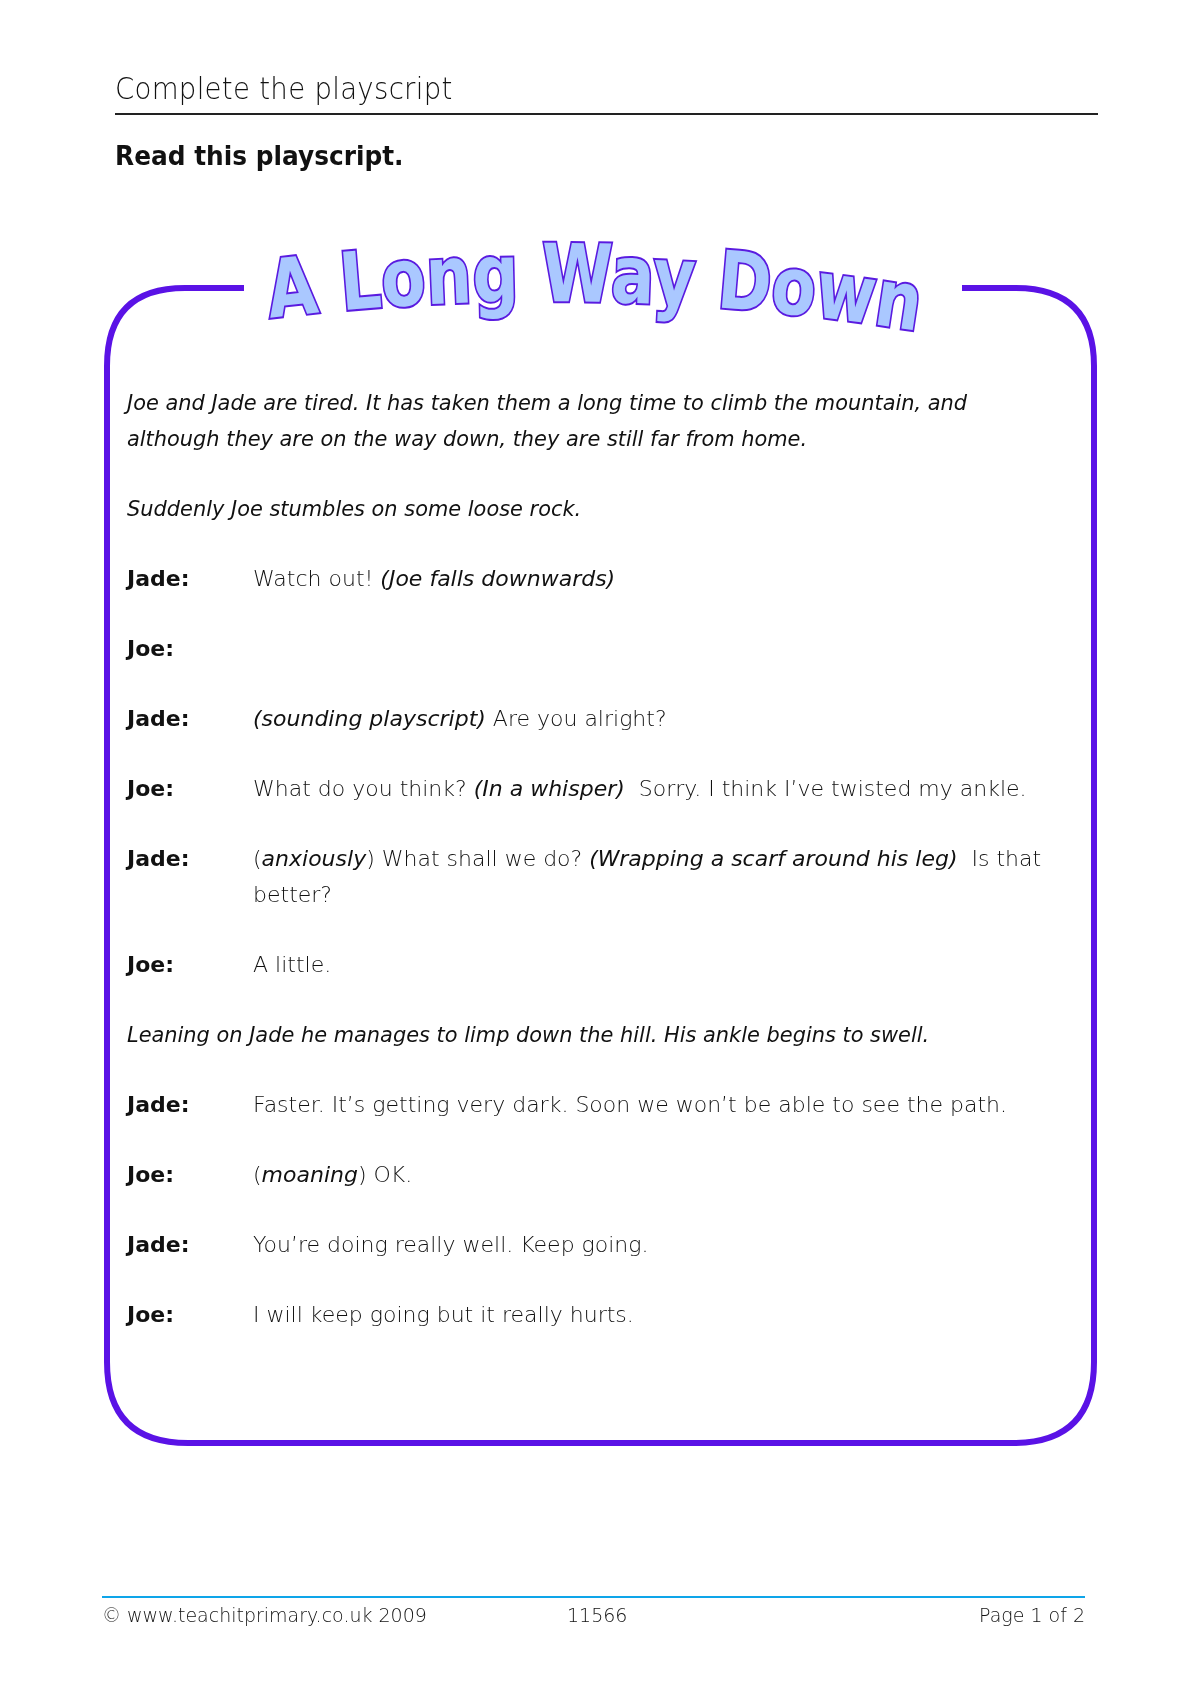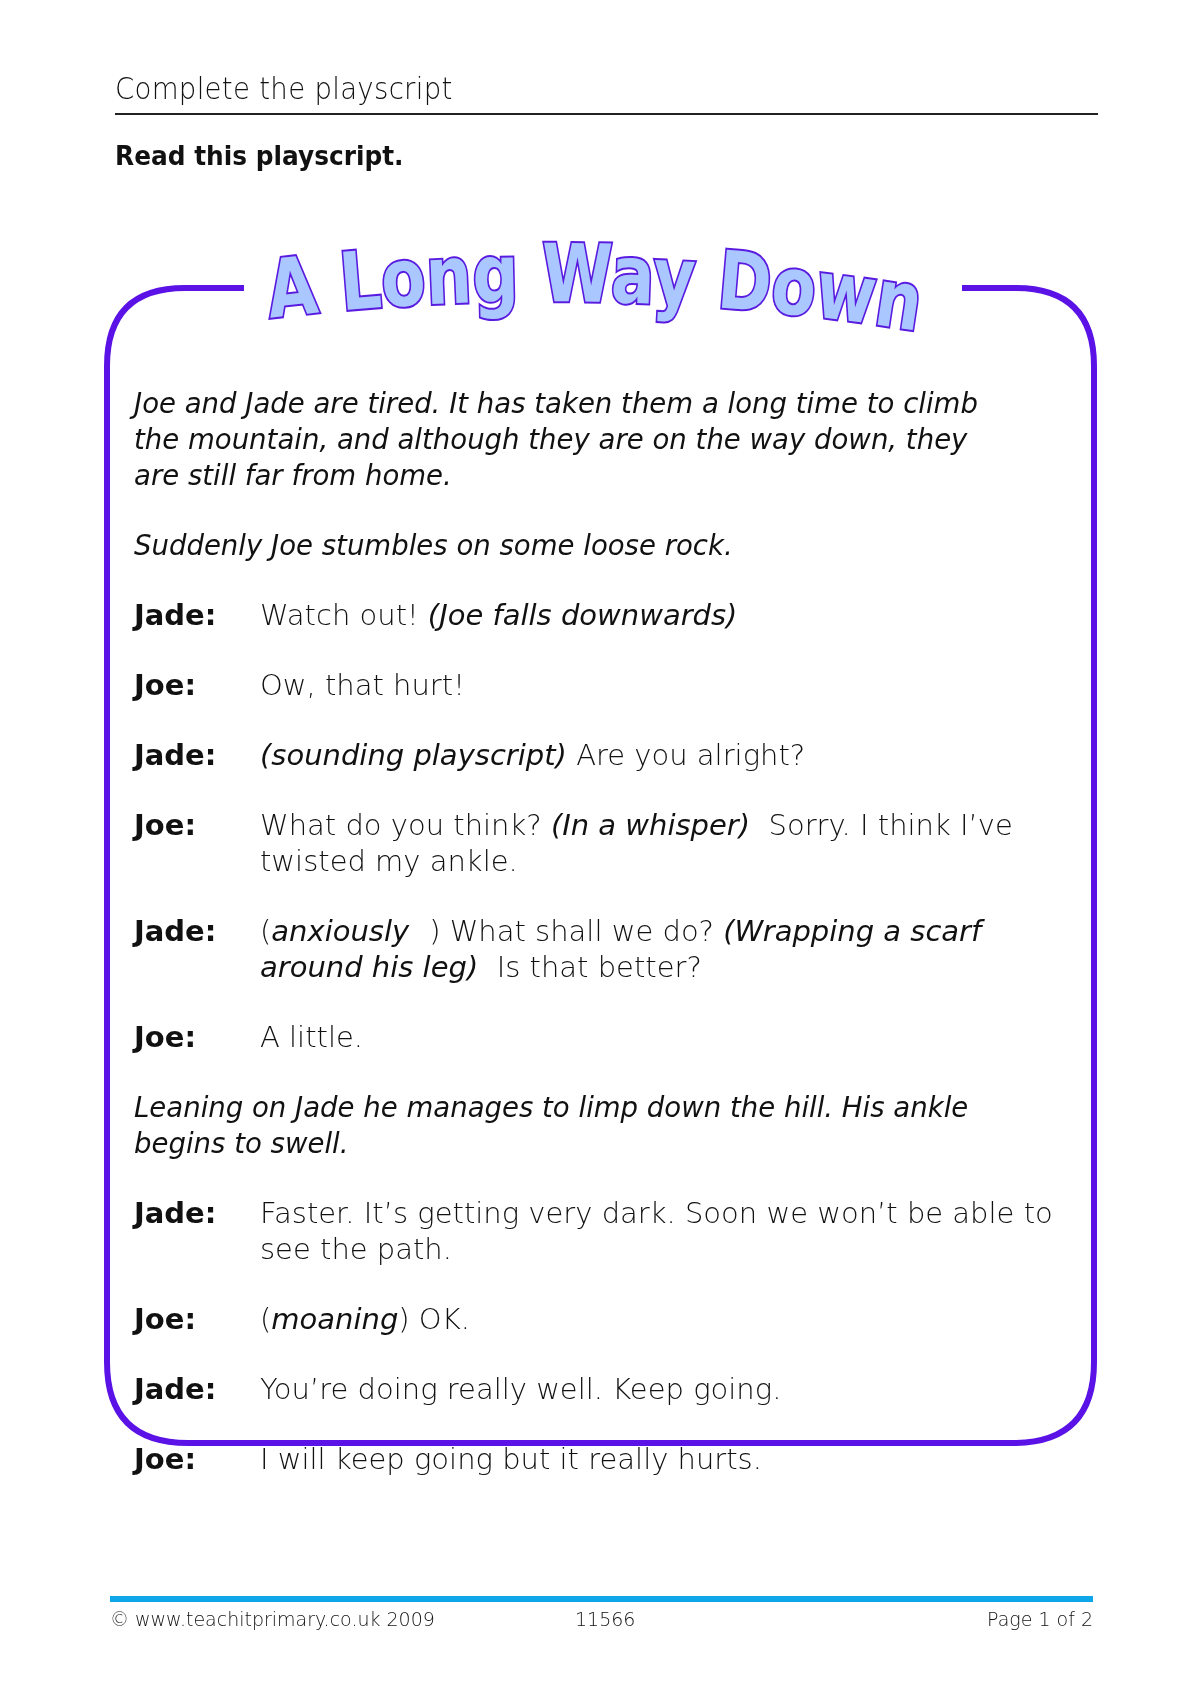--- a/index.html
+++ b/index.html
@@ -64,25 +64,25 @@
       font-family: "DejaVu Sans", sans-serif;
       font-weight: bold;
       font-size: 80px;
       fill: #aac8ff;
       stroke: #5a1be0;
       stroke-width: 4px;
       paint-order: stroke fill;
     }
     .script {
       position: absolute;
-      left: 134px;
+      left: 127px;
       top: 385px;
       width: 930px;
       font-family: "DejaVu Sans", sans-serif;
-      font-size: 29px;
+      font-size: 22px;
       line-height: 36px;
       color: #111;
     }
     .stage-direction-para {
       font-style: italic;
       font-weight: 300;
       margin: 0 0 34px 0;
       transform: scaleX(0.95);
       transform-origin: left center;
     }
@@ -98,24 +98,24 @@
     .speech {
       flex: 1;
       font-weight: 300;
     }
     .speech em {
       font-style: italic;
       margin-top: 9px;
     }
     .footer {
       position: absolute;
-      left: 110px;
+      left: 102px;
       top: 1596px;
       width: 983px;
-      border-top: 6px solid #0ea5e9;
+      border-top: 2px solid #0ea5e9;
       padding-top: 6px;
       display: flex;
       justify-content: space-between;
       font-family: "DejaVu Sans", sans-serif;
       font-size: 19px;
       font-weight: 300;
       color: #111;
     }
     .footer span {
       display: inline-block;
@@ -151,33 +151,32 @@
   <p class="stage-direction-para">Joe and Jade are tired. It has taken them a long time to climb the mountain, and although they are on the way down, they are still far from home.</p>
   <p class="stage-direction-para">Suddenly Joe stumbles on some loose rock.</p>
 
   <div id="lines1">
       <div class="line">
         <div class="speaker">Jade:</div>
         <div class="speech"><span style="white-space: pre-wrap;"></span><em style="white-space: pre-wrap;"></em><span style="white-space: pre-wrap;">Watch out! </span><em style="white-space: pre-wrap;">(Joe falls downwards)</em><span style="white-space: pre-wrap;"></span></div>
       </div>
       <div class="line">
         <div class="speaker">Joe:</div>
-        <div class="speech"><span style="white-space: pre-wrap;"></span><em style="white-space: pre-wrap;"></em><span style="white-space: pre-wrap;">Ow, that hurt!</span><em style="white-space: pre-wrap;"></em><span style="white-space: pre-wrap;"></span></div>
       </div>
       <div class="line">
         <div class="speaker">Jade:</div>
         <div class="speech"><span style="white-space: pre-wrap;"></span><em style="white-space: pre-wrap;">(sounding playscript)</em><span style="white-space: pre-wrap;"> Are you alright?</span><em style="white-space: pre-wrap;"></em><span style="white-space: pre-wrap;"></span></div>
       </div>
       <div class="line">
         <div class="speaker">Joe:</div>
         <div class="speech"><span style="white-space: pre-wrap;"></span><em style="white-space: pre-wrap;"></em><span style="white-space: pre-wrap;">What do you think? </span><em style="white-space: pre-wrap;">(In a whisper)</em><span style="white-space: pre-wrap;">  Sorry. I think I’ve twisted my ankle.</span></div>
       </div>
       <div class="line">
         <div class="speaker">Jade:</div>
-        <div class="speech"><span style="white-space: pre-wrap;">(</span><em style="white-space: pre-wrap;">anxiously</em><span style="white-space: pre-wrap; margin-left: 20px;">) What shall we do? </span><em style="white-space: pre-wrap;">(Wrapping a scarf around his leg)</em><span style="white-space: pre-wrap;">  Is that better?</span></div>
+        <div class="speech"><span style="white-space: pre-wrap;">(</span><em style="white-space: pre-wrap;">anxiously</em><span style="white-space: pre-wrap;">) What shall we do? </span><em style="white-space: pre-wrap;">(Wrapping a scarf around his leg)</em><span style="white-space: pre-wrap;">  Is that better?</span></div>
       </div>
       <div class="line">
         <div class="speaker">Joe:</div>
         <div class="speech"><span style="white-space: pre-wrap;"></span><em style="white-space: pre-wrap;"></em><span style="white-space: pre-wrap; text-align: center;">A little.</span><em style="white-space: pre-wrap;"></em><span style="white-space: pre-wrap;"></span></div>
       </div>
     </div>
 
   <p class="stage-direction-para">Leaning on Jade he manages to limp down the hill. His ankle begins to swell.</p>
 
   <div id="lines2">

